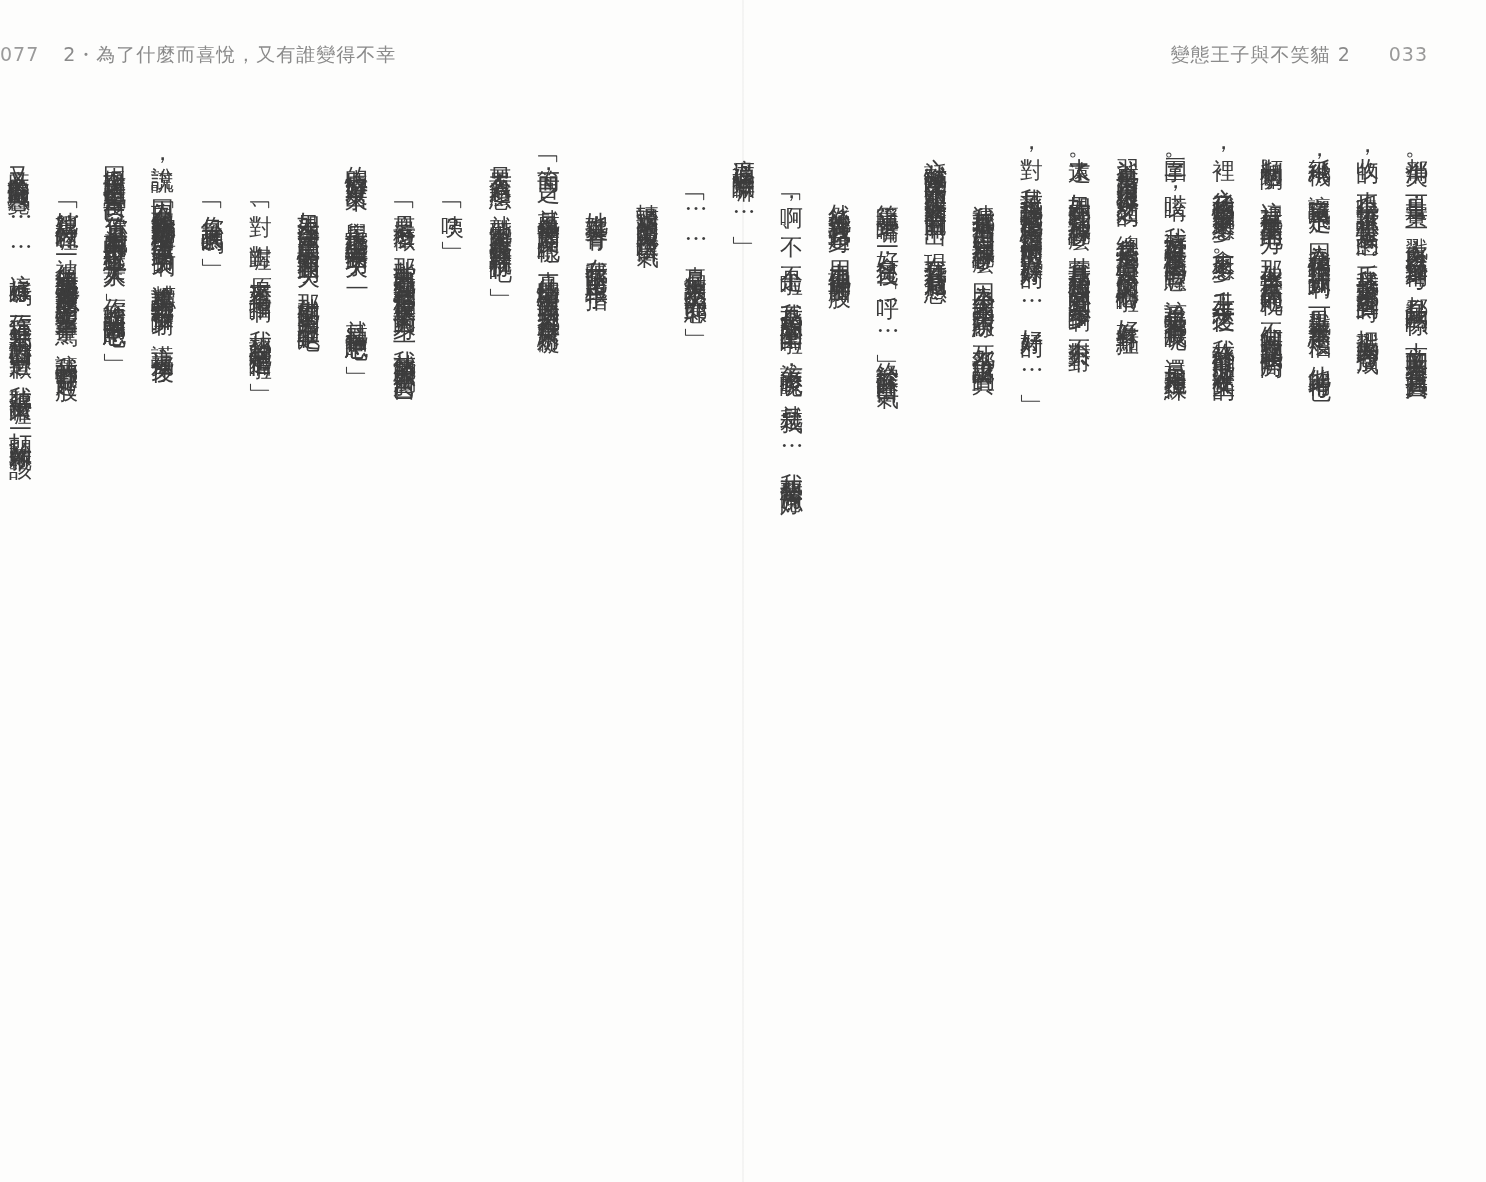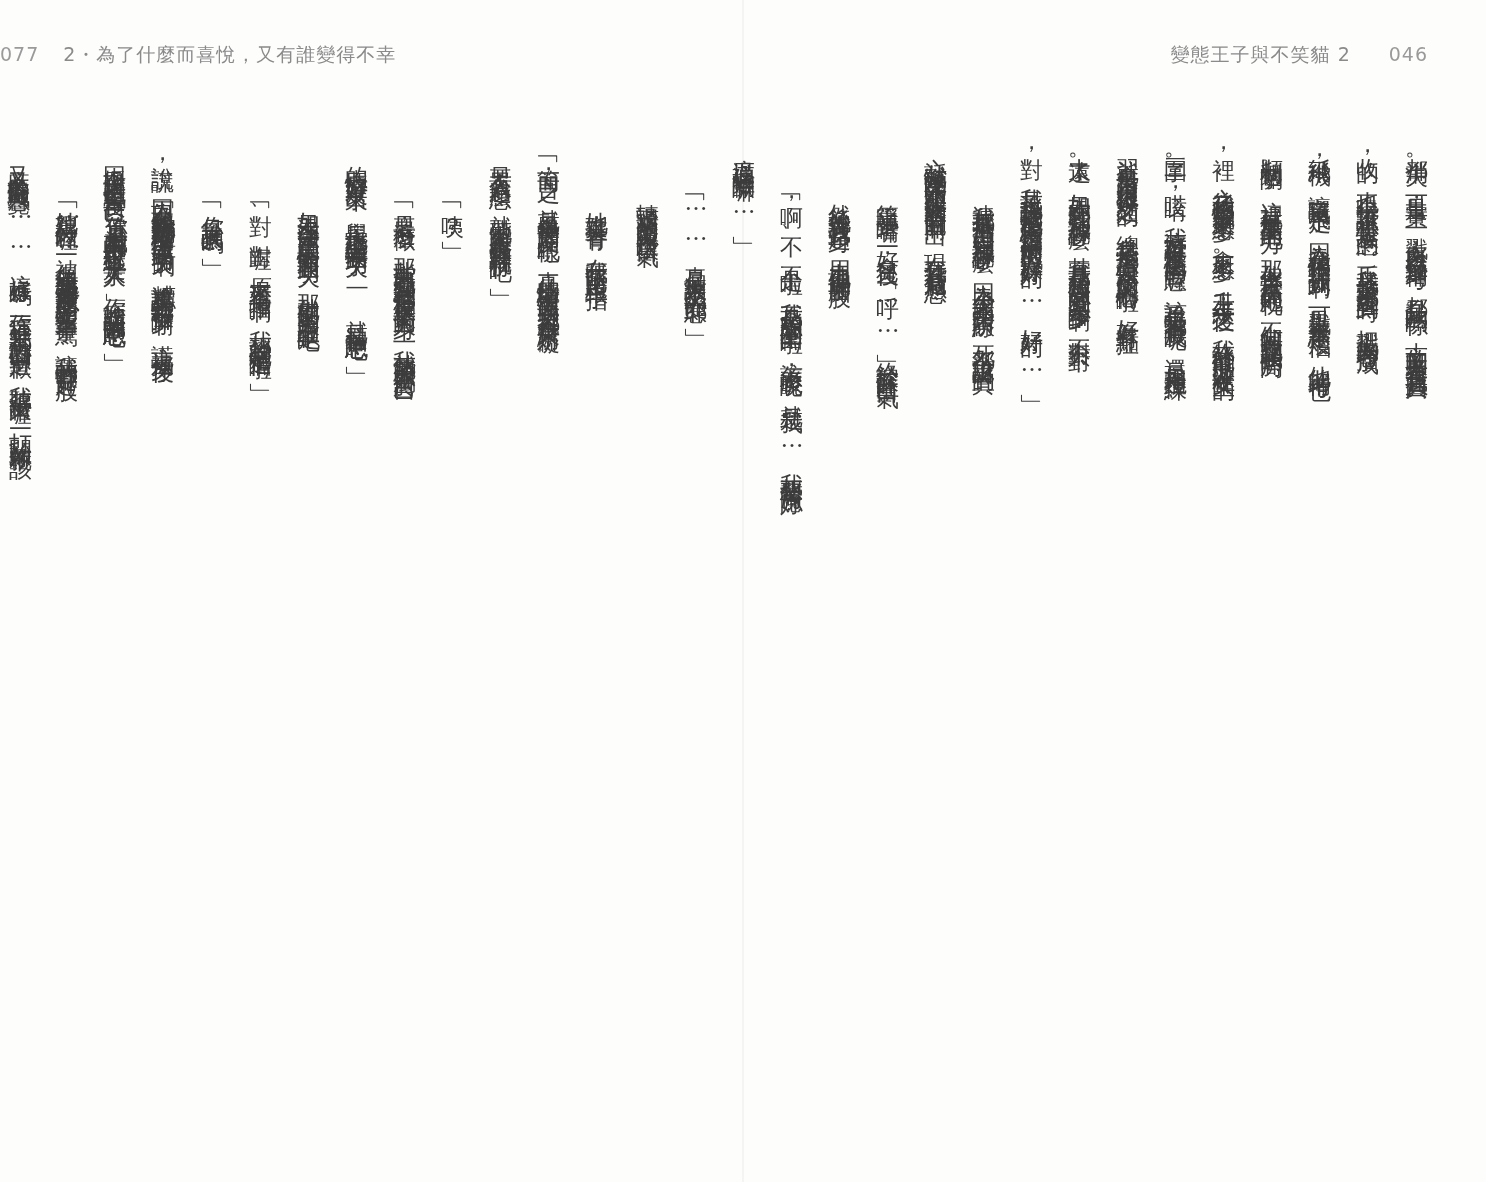--- a/index.html
+++ b/index.html
@@ -47,21 +47,21 @@
   <div class="page page-left">
     <div class="running-head rh-left">
       <span class="num">077</span><span>2・為了什麼而喜悅，又有誰變得不幸</span>
     </div>
   </div>
 
   <div class="gutter"></div>
 
   <div class="page page-right">
     <div class="running-head rh-right">
-      <span>變態王子與不笑貓 2</span><span class="num">046</span>
+      <span>變態王子與不笑貓 2</span><span class="num">033</span>
     </div>
   </div>
 
   <div id="text-layer">
       <div class="col" style="left: 1402px; top: 140px;">都消失。可是事實上，戳太之所以得參加補考，都是我的關係。古文的期末考卷是我負責回</div>
       <div class="col" style="left: 1353px; top: 140px;">收的，也不曉得該說不小心還是故意的，反正我就趁大家都沒看到時，把戳太的考卷摺成</div>
       <div class="col" style="left: 1305px; top: 140px;">紙飛機，讓它隨風飛走了。因為我很怕作弊被抓到啊，可是戳太被奪走了煩惱，他的補考也</div>
       <div class="col" style="left: 1257px; top: 140px;">順利過關了。這裡就是最重要的地方，那傢伙拿去當供品的抱枕，不知何時竟跑到我的房間</div>
       <div class="col" style="left: 1209px; top: 140px;">裡，之後我的煩惱就愈來愈多、愈來愈多。升上二年級之後，我終於能目測出游泳社女生的</div>
       <div class="col" style="left: 1161px; top: 140px;">三圍了。哎唷，我這麼說可沒什麼色情的含意喔，該說是每天都有成長呢、還是如果蹺掉練</div>

